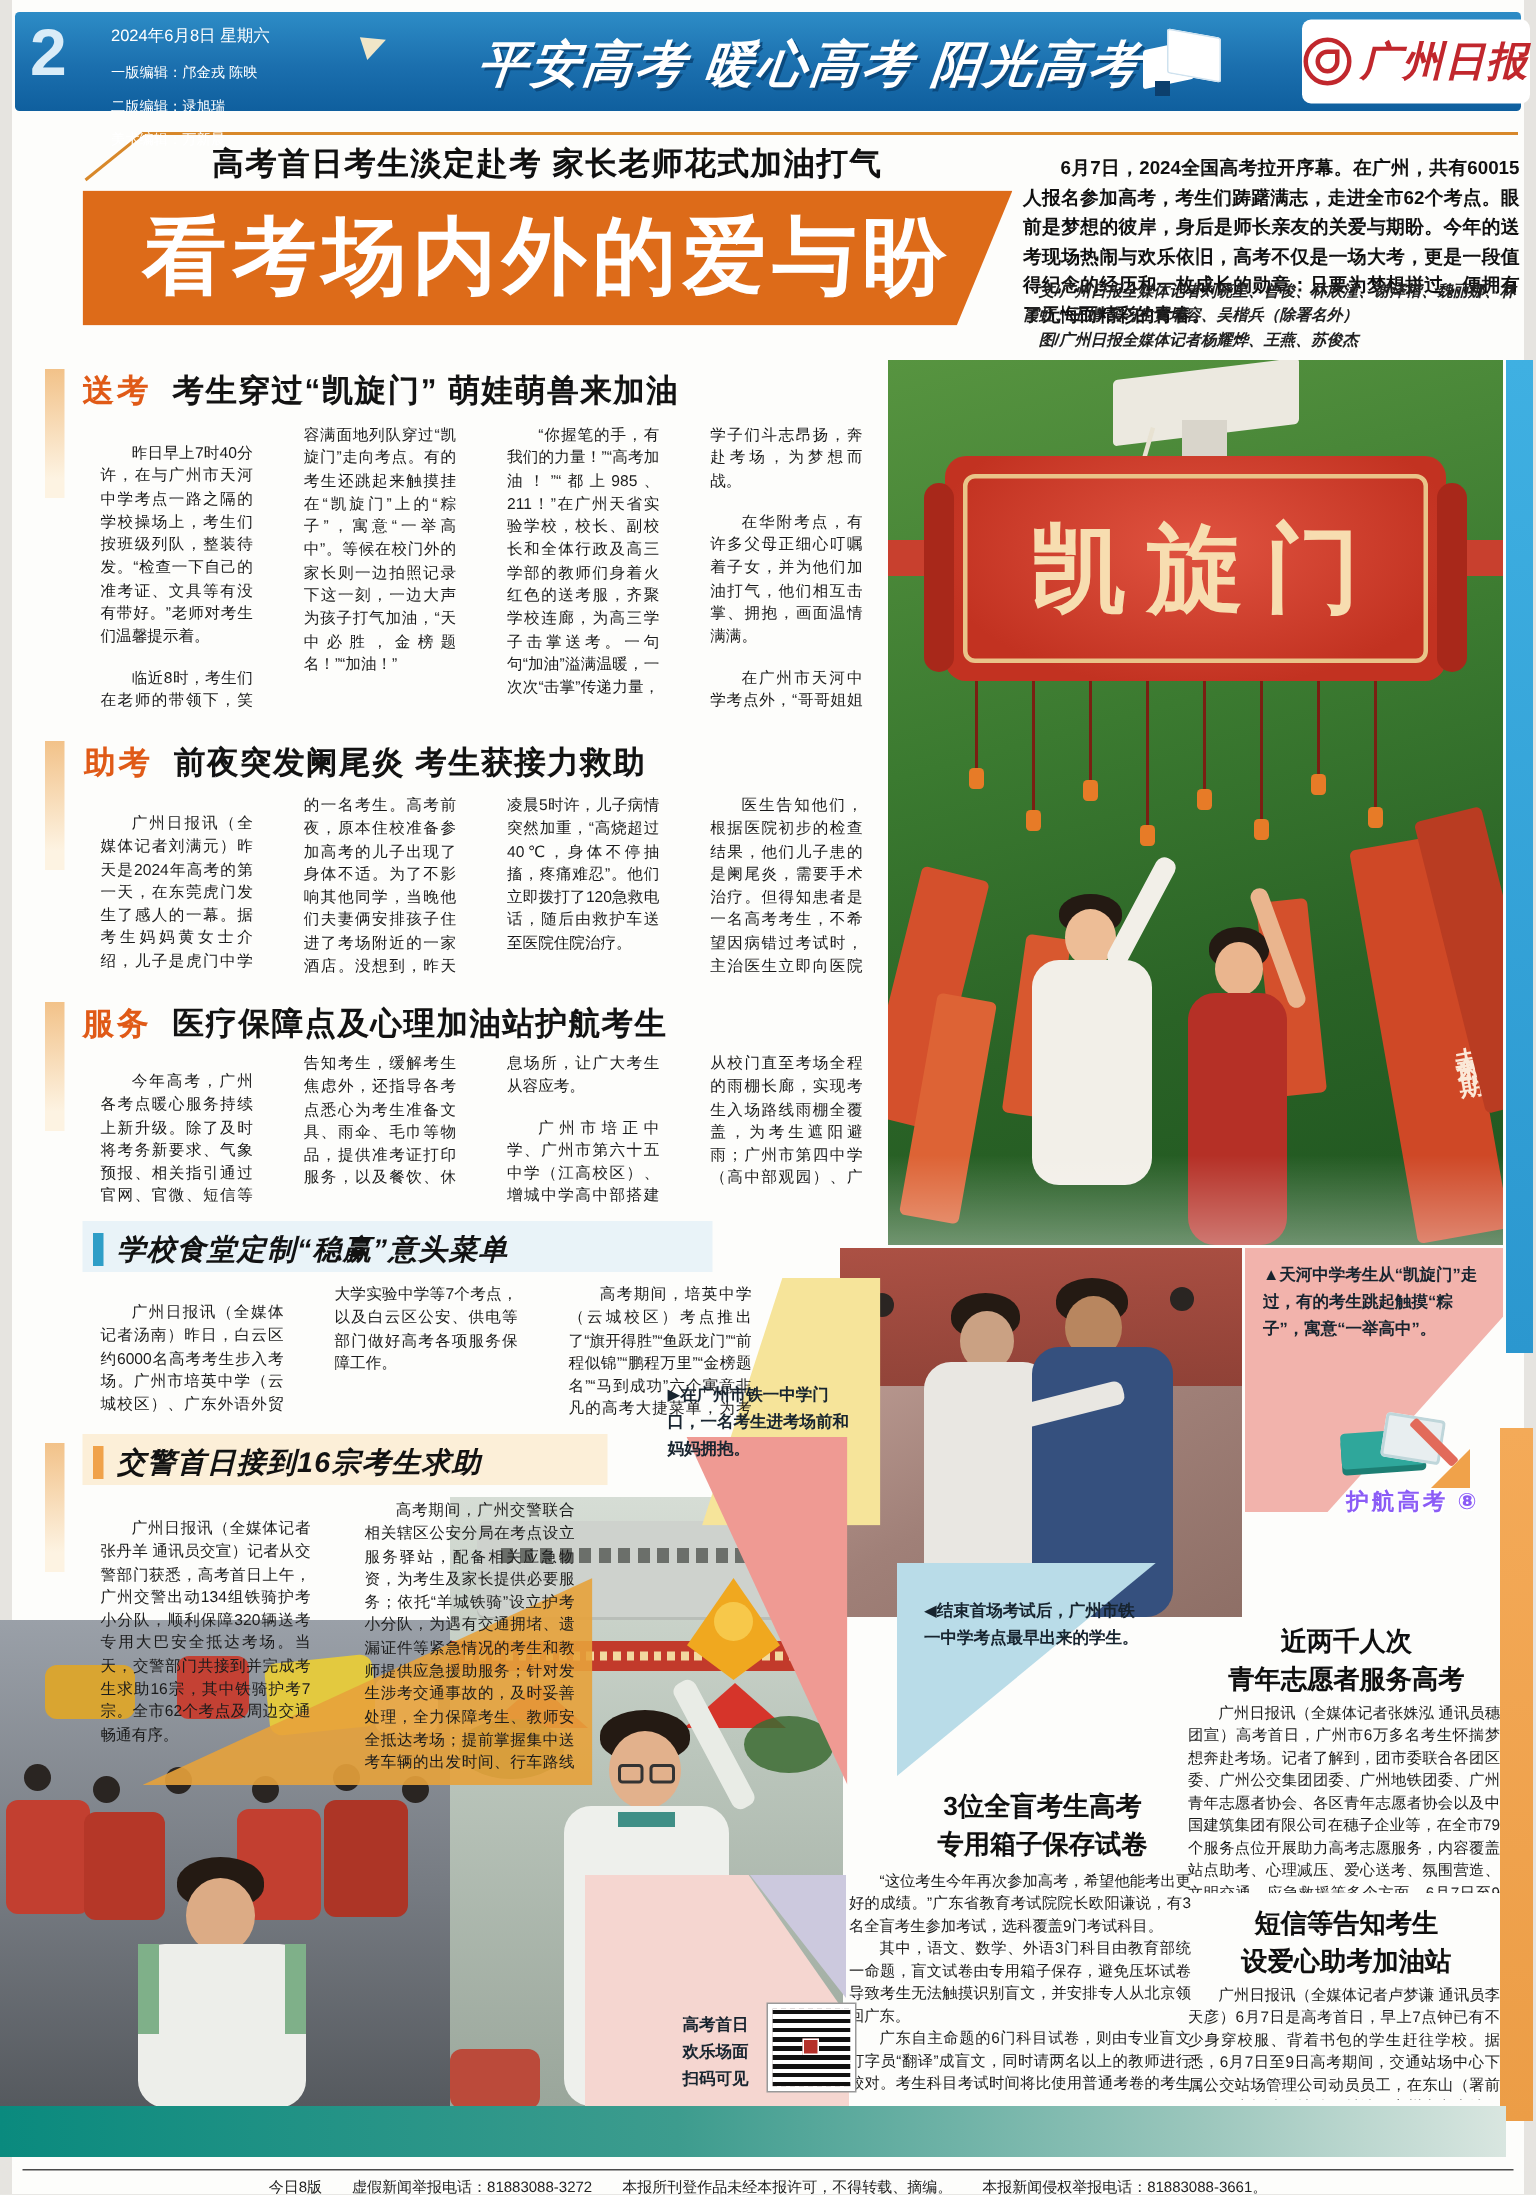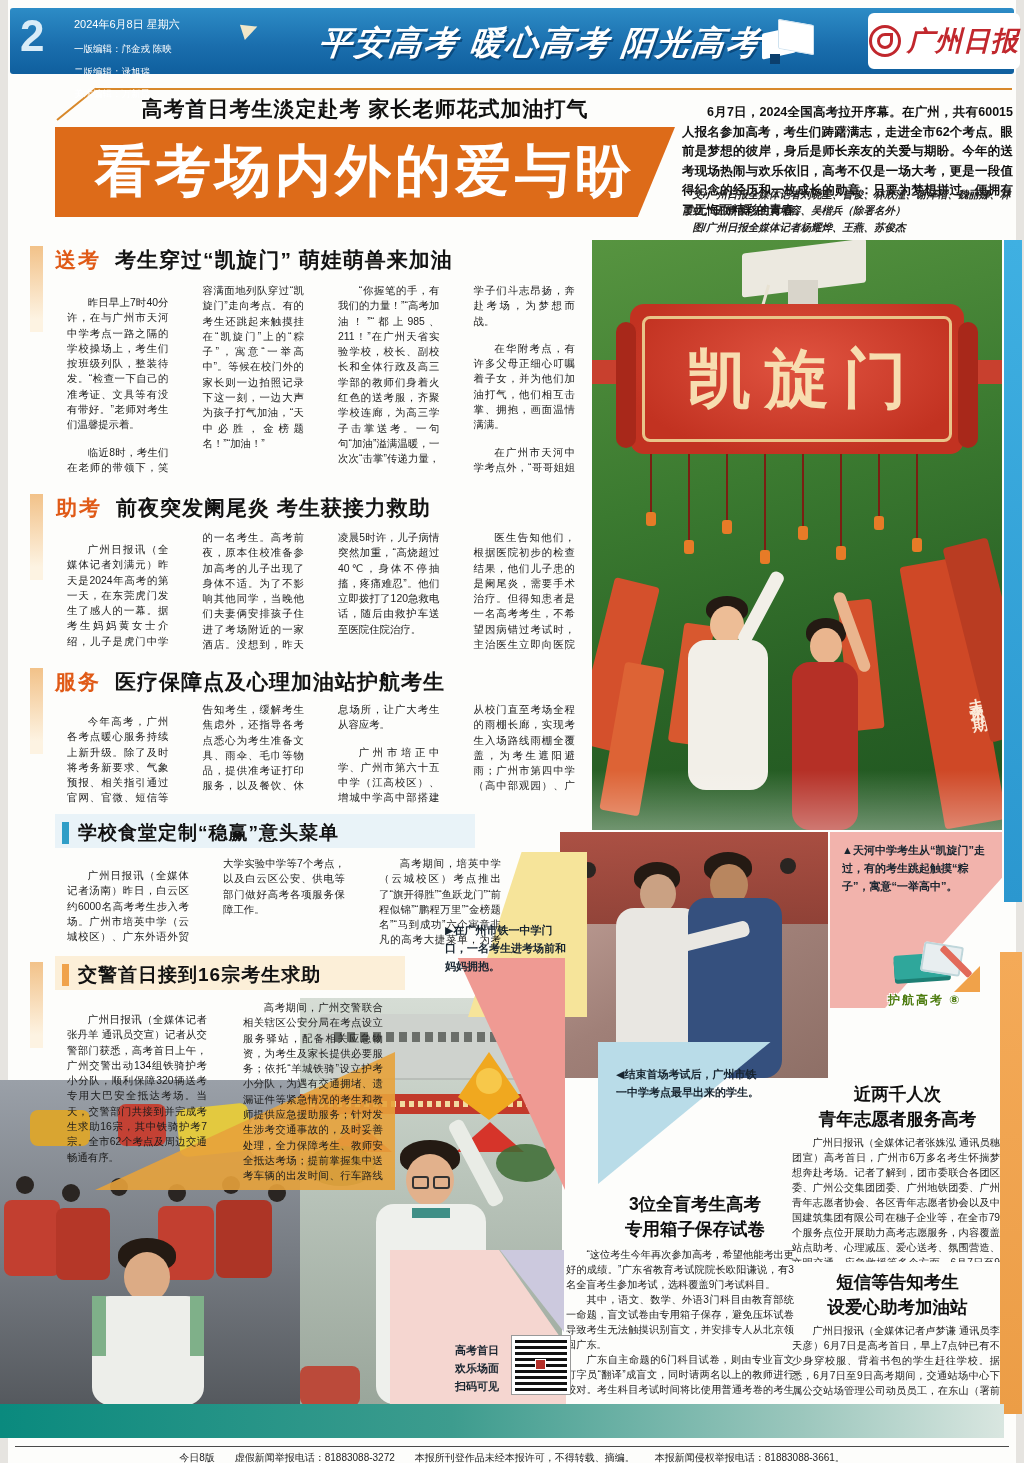--- a/index.html
+++ b/index.html
@@ -40,21 +40,21 @@
   #bylines{position:absolute;left:682px;top:186px;width:331px;font-size:10.5px;font-weight:600;font-style:italic;
            line-height:1.55;color:#222;z-index:3;}
   #bylines p{margin:0;text-indent:1em;}
   
   .sec-head{position:absolute;display:flex;align-items:baseline;gap:14px;z-index:3;white-space:nowrap;}
   .sec-tag{font-size:21px;font-weight:900;color:#e05a17;letter-spacing:2px;}
   .sec-title{font-size:21px;font-weight:900;color:#131313;letter-spacing:1px;}
   .body-cols{position:absolute;z-index:3;font-size:10.4px;line-height:1.47;text-align:justify;color:#1b1b1b;overflow:hidden;}
   .body-cols p{margin:12px;text-indent:2em;}
   .strip{position:absolute;left:30px;width:13px;height:86px;background:linear-gradient(180deg,#f2c289,#fdf3e2 85%);z-index:1;}
-  .box-head{position:absolute;display:flex;align-items:center;gap:9px;z-index:3;white-space:nowrap;}
+  .box-head{position:absolute;display:flex;align-items:center;gap:9px;z-index:3;white-space:nowrap;font-style:italic;}
   .box-bar{width:7px;height:22px;}
   .box-title{font-size:19px;font-weight:900;color:#121212;letter-spacing:1px;}
   #canteen-headbg{position:absolute;left:55px;top:814px;width:420px;height:34px;background:#e9f3f8;z-index:2;}
   #traffic-headbg{position:absolute;left:55px;top:956px;width:350px;height:34px;background:#fcefd8;z-index:2;}
   
   .poly{position:absolute;z-index:2;}
   #yellowTri{left:468px;top:852px;width:119px;height:165px;background:#f6e49a;clip-path:polygon(45% 0,100% 0,100% 100%,0 100%);}
   #salmonTri{left:400px;top:958px;width:165px;height:232px;background:#ef9a93;clip-path:polygon(35% 0,100% 0,100% 100%);}
   #orangeTri{left:95px;top:1052px;width:300px;height:138px;background:#e7a23b;clip-path:polygon(100% 0,100% 100%,0 100%);opacity:.9;}
   #pinkCapTri{left:830px;top:832px;width:172px;height:176px;background:#f2b3ac;clip-path:polygon(0 0,100% 0,100% 26%,32% 100%,0 100%);}
@@ -122,21 +122,21 @@
       repeating-linear-gradient(0deg,#111 0 3px,#fff 3px 6px),repeating-linear-gradient(90deg,#111 0 3px,rgba(255,255,255,.7) 3px 6px);
       border:3px solid #fff;outline:1px solid #999;z-index:6;}
   #qr::after{content:"";position:absolute;left:20px;top:20px;width:9px;height:9px;background:#b5302a;border:1px solid #fff;}
   #qrcap{left:455px;top:1342px;width:54px;white-space:pre-line;text-align:justify;}
   #colLogo{position:absolute;left:888px;top:942px;width:108px;height:76px;z-index:5;}
   #colLogo .b1{position:absolute;left:6px;top:12px;width:56px;height:24px;background:#2fa79b;border-radius:3px;transform:rotate(-4deg);box-shadow:0 4px 0 #1d7f74;}
   #colLogo .b2{position:absolute;left:34px;top:2px;width:40px;height:30px;background:#e8eef0;border-radius:3px;transform:rotate(9deg);
                box-shadow:inset 0 0 0 2px #bfd6da;}
   #colLogo .pencil{position:absolute;left:48px;top:16px;width:40px;height:7px;background:#e26a5a;transform:rotate(45deg);border-radius:2px;}
   #colLogo .ruler{position:absolute;left:66px;top:24px;width:0;height:0;border-left:26px solid transparent;border-bottom:26px solid #f0a24a;}
-  #colLogoTxt{position:absolute;left:0px;top:50px;width:108px;font-size:12px;font-weight:900;color:#4d7c0f;letter-spacing:2px;
+  #colLogoTxt{position:absolute;left:0px;top:50px;width:108px;text-align:center;font-size:15px;font-weight:900;color:#8b5cf6;letter-spacing:2px;
               text-shadow:-1px -1px 0 #fff,1px -1px 0 #fff,-1px 1px 0 #fff,1px 1px 0 #fff;white-space:nowrap;}
 </style>
 </head>
 <body>
 
 <div id="page">
   <div class="edge" style="left:0"></div>
   <div class="edge" style="left:1016px"></div>
 
   <div id="hdr">

